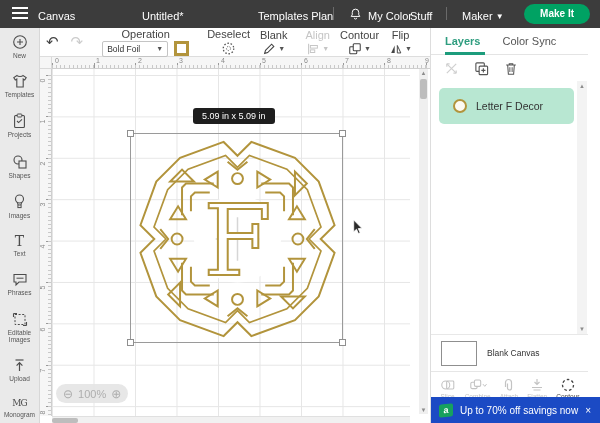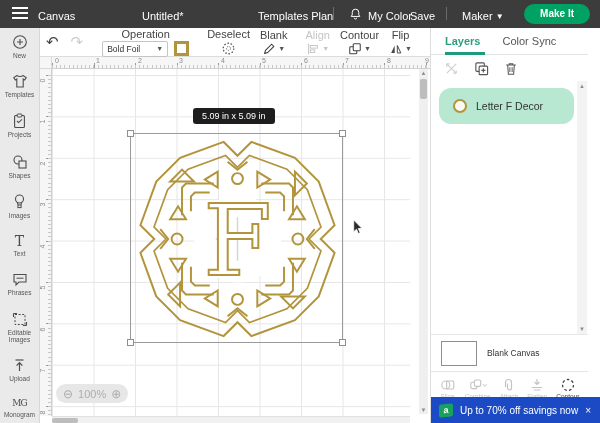--- a/index.html
+++ b/index.html
@@ -67,21 +67,21 @@
   
   #rightpanel { position:absolute; left:430px; top:28px; width:158px; height:395px; background:#fff; border-left:1px solid #ddd; z-index:10; }
   #tabs { display:flex; height:27px; border-bottom:1px solid #e4e4e4; }
   .tab { font-size:11px; padding:7px 0 0 14px; cursor:pointer; }
   .tab.active { color:#2e9d7f; font-weight:bold; position:relative; }
   .tab.active::after { content:""; position:absolute; left:14px; bottom:-1px; width:40px; height:3px; background:#1d9c7c; }
   .tab.inactive { color:#555; padding-left:22px; }
   #layer-tools { display:flex; align-items:center; gap:15px; height:26px; padding-left:13px; }
   #layer-tools svg { cursor:pointer; }
   #layer-list { position:relative; height:254px; border-bottom:1px solid #e8e8e8; }
-  #layer-item { position:absolute; left:8px; top:7px; right:14px; height:36px; background:#b8e7d2; border-radius:12px; display:flex; align-items:center; gap:9px; padding-left:14px; cursor:pointer; }
+  #layer-item { position:absolute; left:8px; top:7px; right:14px; height:36px; background:#b8e7d2; border-radius:5px; display:flex; align-items:center; gap:9px; padding-left:14px; cursor:pointer; }
   #layer-icon { width:14px; height:14px; border:2.5px solid #b2943c; border-radius:50%; background:#fdfaf2; }
   #layer-item .lname { font-size:10.5px; color:#333; }
   #list-scroll { position:absolute; right:1px; top:0; bottom:0; width:10px; background:#f3f3f3; }
   #blank-row { display:flex; align-items:center; gap:10px; height:36px; padding-left:10px; }
   #blank-swatch { width:36px; height:25px; background:#fff; border:1px solid #8f8f8f; cursor:pointer; }
   #blank-row .bname { font-size:8.5px; color:#333; }
   #actions-row { display:flex; height:34px; border-top:1px solid #e6e6e6; align-items:center; justify-content:space-around; padding:0 4px; }
   .action { display:flex; flex-direction:column; align-items:center; gap:1px; cursor:pointer; }
   .action .alabel { font-size:6.5px; color:#c3c3c3; }
   .action.enabled .alabel { color:#444; }
@@ -103,21 +103,21 @@
   <div class="htxt" style="left:142px">Untitled*</div>
   <div class="htxt" style="left:258px">Templates Plan</div>
   <div class="hdivider" style="left:333px"></div>
   <div id="bell">
     <svg width="13" height="14" viewBox="0 0 16 16">
         <path d="M8 2a4 4 0 0 0-4 4v3l-1.3 2h10.6L12 9V6a4 4 0 0 0-4-4z" fill="none" stroke="#fff" stroke-width="1.2"></path>
         <path d="M6.5 12.7a1.5 1.5 0 0 0 3 0" fill="none" stroke="#fff" stroke-width="1.2"></path>
       </svg>
   </div>
   <div class="htxt" style="left:368px">My Color</div>
-  <div class="htxt" style="left:410px">Save</div>
+  <div class="htxt" style="left:410px">Stuff</div>
   <div class="hdivider" style="left:446px"></div>
   <div class="htxt" style="left:462px"><span>Maker</span> <span class="caret">▼</span></div>
   <button id="make-it">Make It</button>
 </div>
 
 <div id="sidebar">
   <div class="side-item">
     <svg width="16" height="16" viewBox="0 0 16 16">
         <circle cx="8" cy="8" r="6.3" fill="none" stroke="#4c4c4c" stroke-width="1.1"></circle>
         <path d="M8 5v6M5 8h6" stroke="#4c4c4c" stroke-width="1.1"></path>

